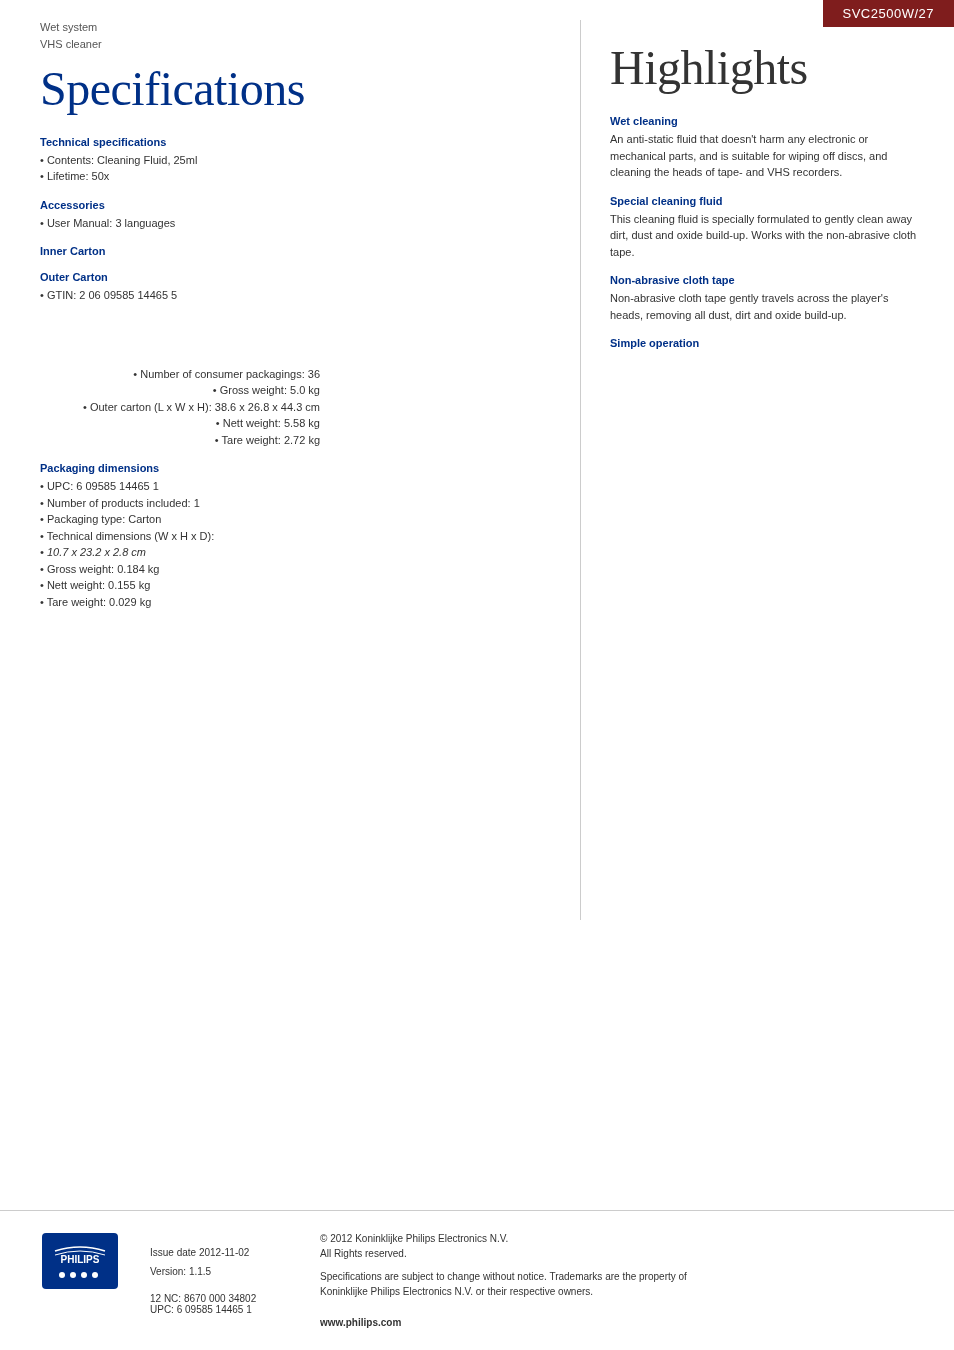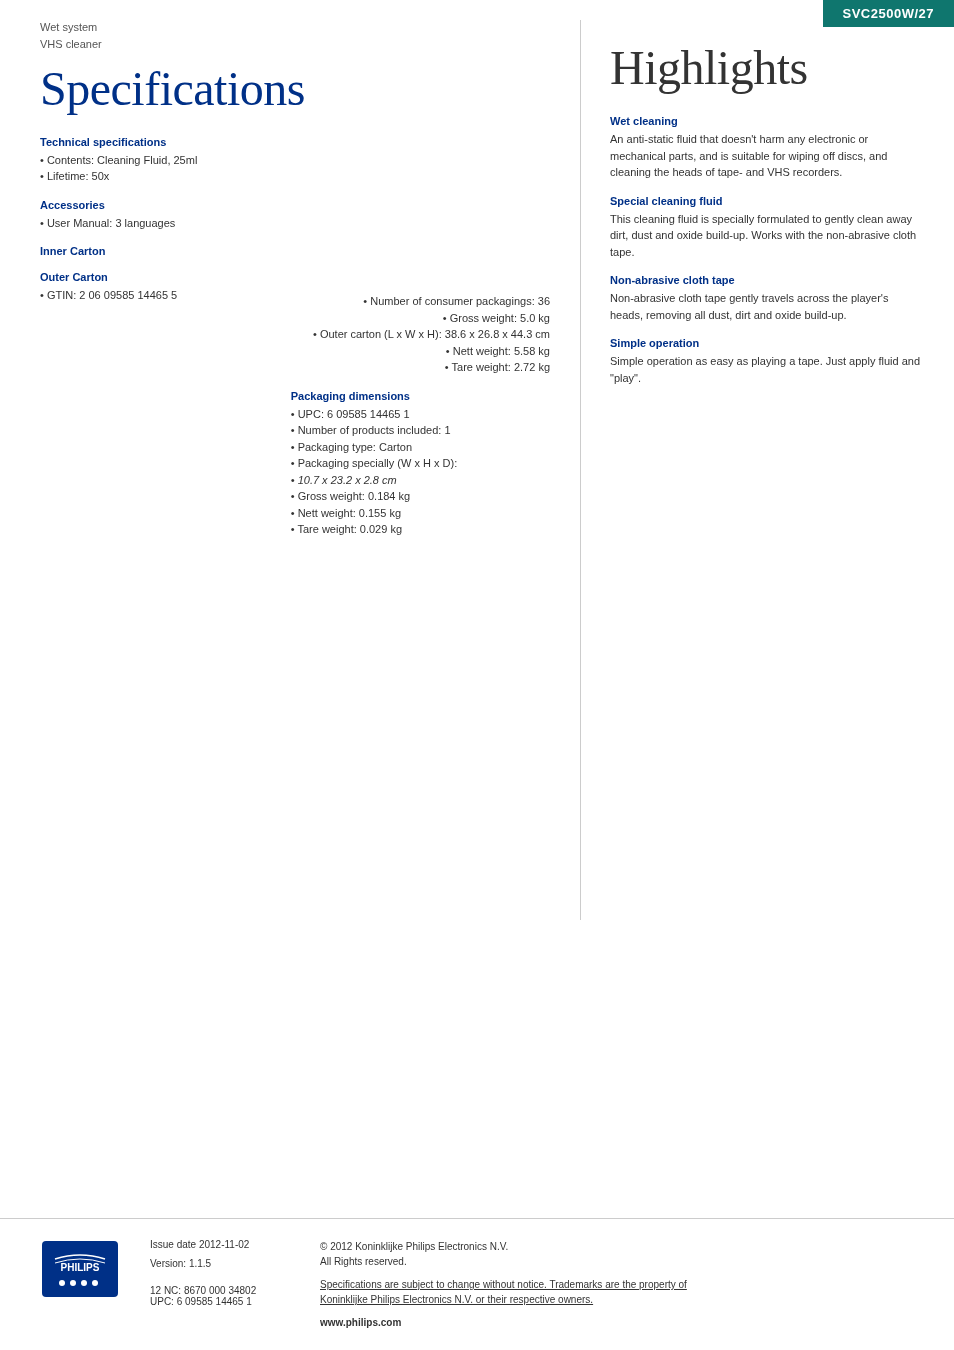--- a/index.html
+++ b/index.html
@@ -18,24 +18,24 @@
       min-height: 1350px;
       padding: 0;
       position: relative;
     }
 
     
     .model-bar {
       position: absolute;
       top: 0;
       right: 0;
-      background: #0f766e;
+      background: #7f1d1d;
       color: #fff;
       font-size: 13px;
-      font-weight: bold;
+      font-weight: normal;
       padding: 6px 20px;
       letter-spacing: 0.5px;
     }
 
     
     .left-col {
       position: absolute;
       top: 0;
       left: 0;
       width: 580px;
@@ -78,20 +78,21 @@
       line-height: 1.5;
     }
 
     .spec-list li::before {
       content: "• ";
     }
 
     .two-col-specs {
       display: flex;
       gap: 0;
+      flex-direction: column;
     }
 
     .col-left-specs {
       width: 270px;
       padding-right: 10px;
     }
 
     .col-right-specs {
       width: 280px;
     }
@@ -161,20 +162,21 @@
       height: 60px;
     }
 
     .footer-meta {
       display: flex;
       flex-direction: column;
       gap: 8px;
       font-size: 10px;
       color: #333;
       min-width: 140px;
+      justify-content: center;
     }
 
     .footer-nc-upc {
       font-size: 10px;
       margin-top: 8px;
     }
 
     .footer-legal {
       font-size: 10px;
       color: #333;
@@ -239,21 +241,21 @@
           <li>Outer carton (L x W x H): 38.6 x 26.8 x 44.3 cm</li>
           <li>Nett weight: 5.58 kg</li>
           <li>Tare weight: 2.72 kg</li>
         </ul>
 
         <div class="section-title">Packaging dimensions</div>
         <ul class="spec-list">
           <li>UPC: 6 09585 14465 1</li>
           <li>Number of products included: 1</li>
           <li>Packaging type: Carton</li>
-          <li>Packaging specially (W x H x D):</li>
+          <li>Technical dimensions (W x H x D):</li>
           <li style="list-style: none; padding-left: 14px; margin-left: -14px; font-style: italic;">10.7 x 23.2 x 2.8 cm</li>
           <li>Gross weight: 0.184 kg</li>
           <li>Nett weight: 0.155 kg</li>
           <li>Tare weight: 0.029 kg</li>
         </ul>
 
       </div>
     </div>
 
   </div>
@@ -267,21 +269,20 @@
     <div class="highlight-section-title">Wet cleaning</div>
     <div class="highlight-text">An anti-static fluid that doesn't harm any electronic or mechanical parts, and is suitable for wiping off discs, and cleaning the heads of tape- and VHS recorders.</div>
 
     <div class="highlight-section-title">Special cleaning fluid</div>
     <div class="highlight-text">This cleaning fluid is specially formulated to gently clean away dirt, dust and oxide build-up. Works with the non-abrasive cloth tape.</div>
 
     <div class="highlight-section-title">Non-abrasive cloth tape</div>
     <div class="highlight-text">Non-abrasive cloth tape gently travels across the player's heads, removing all dust, dirt and oxide build-up.</div>
 
     <div class="highlight-section-title">Simple operation</div>
-    <div class="highlight-text">Simple operation as easy as playing a tape. Just apply fluid and "play".</div>
 
   </div>
 
   <div class="footer">
 
     <div class="philips-logo">
       <svg viewBox="0 0 80 60" xmlns="http://www.w3.org/2000/svg">
 
         <rect x="2" y="2" width="76" height="56" rx="4" fill="#003087"></rect>
 
@@ -303,20 +304,20 @@
         <div>Version: 1.1.5</div>
         <div class="footer-nc-upc">
           <div>12 NC: 8670 000 34802</div>
           <div>UPC: 6 09585 14465 1</div>
         </div>
       </div>
 
       <div class="footer-legal">
         <div style="white-space: pre-line; margin-bottom: 8px;">© 2012 Koninklijke Philips Electronics N.V.
 All Rights reserved.</div>
-        <div style="margin-bottom: 8px; text-decoration: underline;">Specifications are subject to change without notice. Trademarks are the property of Koninklijke Philips Electronics N.V. or their respective owners.</div>
+        <div style="margin-bottom: 16px;">Specifications are subject to change without notice. Trademarks are the property of Koninklijke Philips Electronics N.V. or their respective owners.</div>
         <div class="website">www.philips.com</div>
       </div>
     </div>
 
   </div>
 
 </div>
 
 </body></html>

